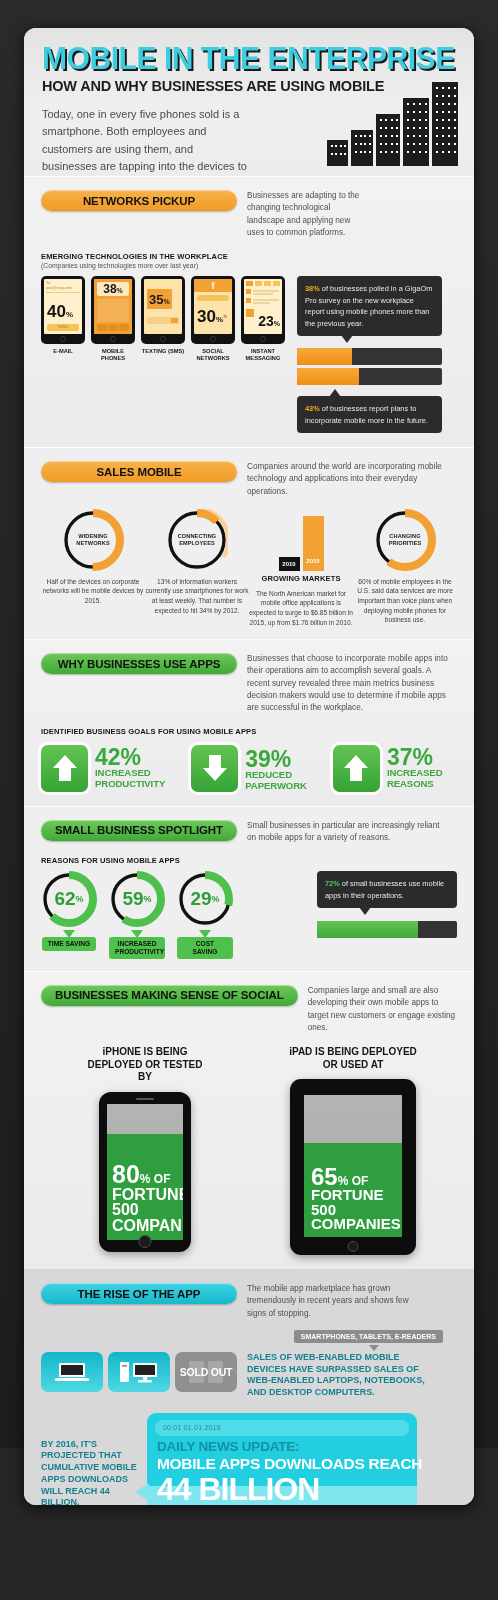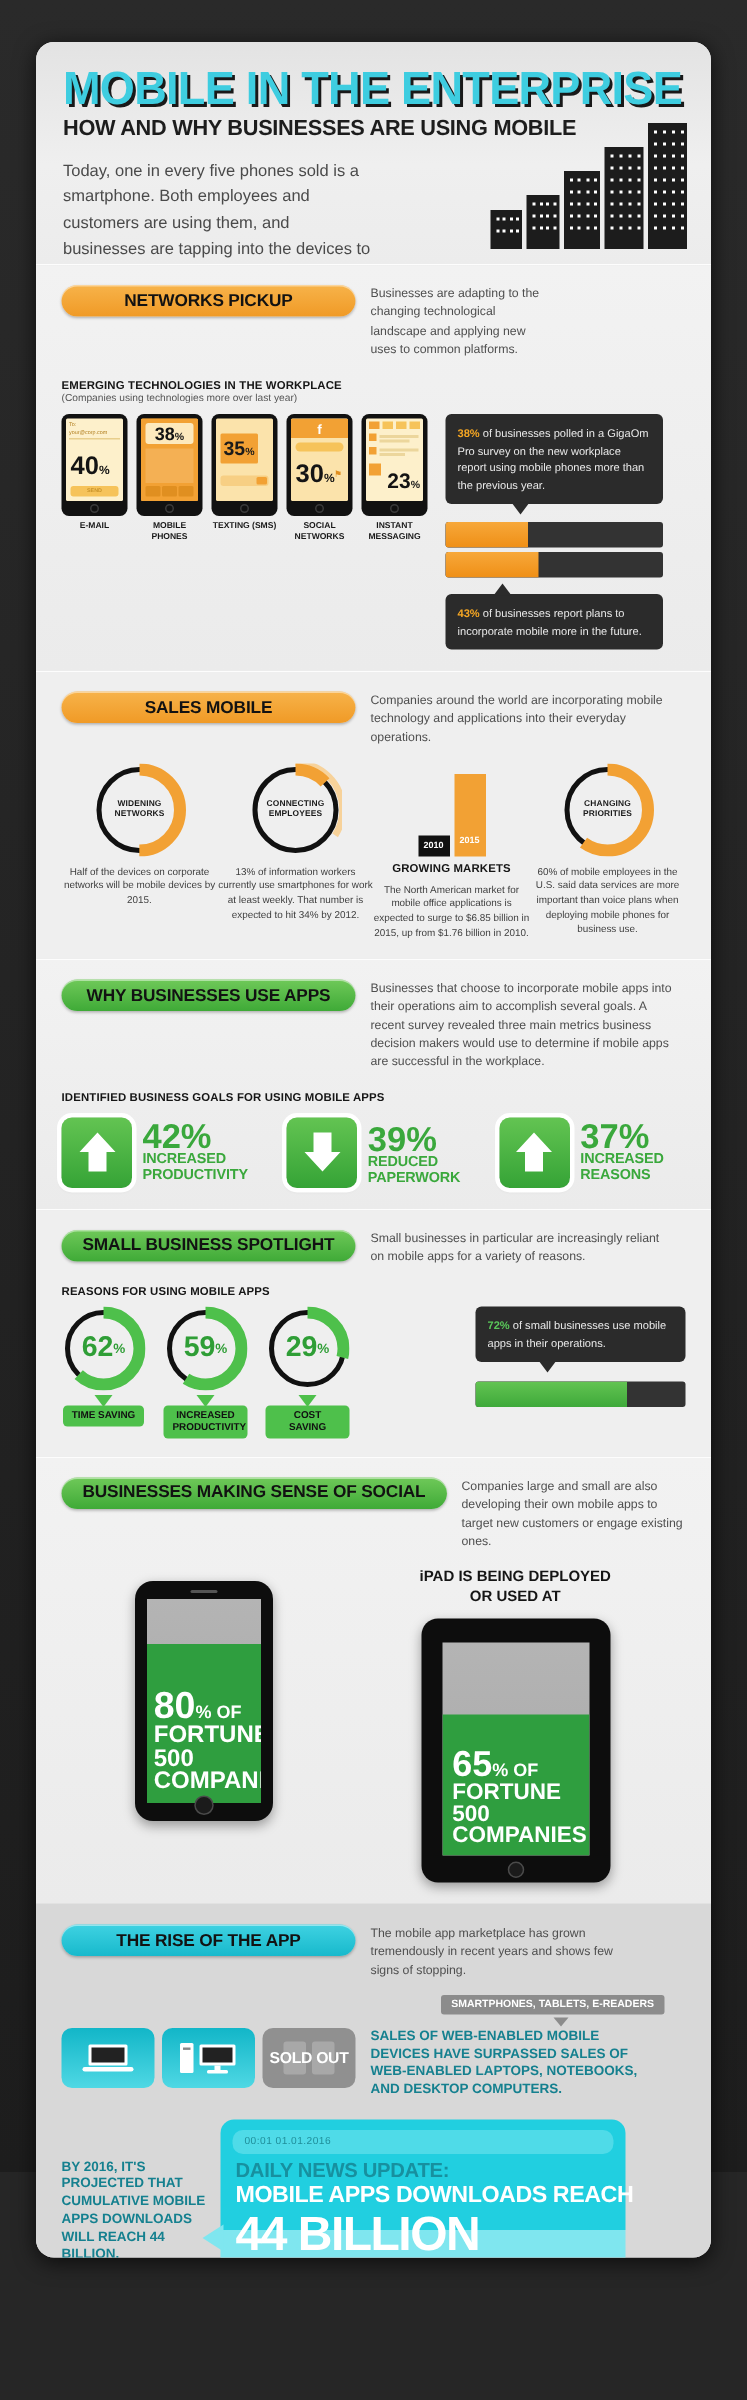--- a/index.html
+++ b/index.html
@@ -501,20 +501,21 @@
   <div class="divider"></div>
 
   <div class="sec lite" style="padding:13px 17px 14px 17px;">
     <div class="row" style="align-items:flex-start;">
       <div class="pill green w3 cond">BUSINESSES MAKING SENSE OF SOCIAL</div>
       <div class="lead" style="width:185px; margin-left:10px;">Companies large and small are also developing their own mobile apps to target new customers or engage existing ones.</div>
     </div>
 
     <div class="row" style="margin-top:12px; justify-content:space-around; align-items:flex-start;">
       <div style="display:flex;flex-direction:column;align-items:center;">
+        <div class="devhdr cond" style="width:130px;">iPHONE IS BEING DEPLOYED OR TESTED BY</div>
         <div class="iphone" style="margin-top:8px;">
           <div class="spk"></div>
           <div class="screen">
             <div class="green" style="height:78%;"></div>
             <div class="txt" style="bottom:6px; font-size:16px;">
               <span style="font-size:25px;">80</span><span style="font-size:12px;">% OF</span><br>
               <span>FORTUNE</span><br>
               <span>500</span><br>
               <span>COMPANIES</span>
             </div>

